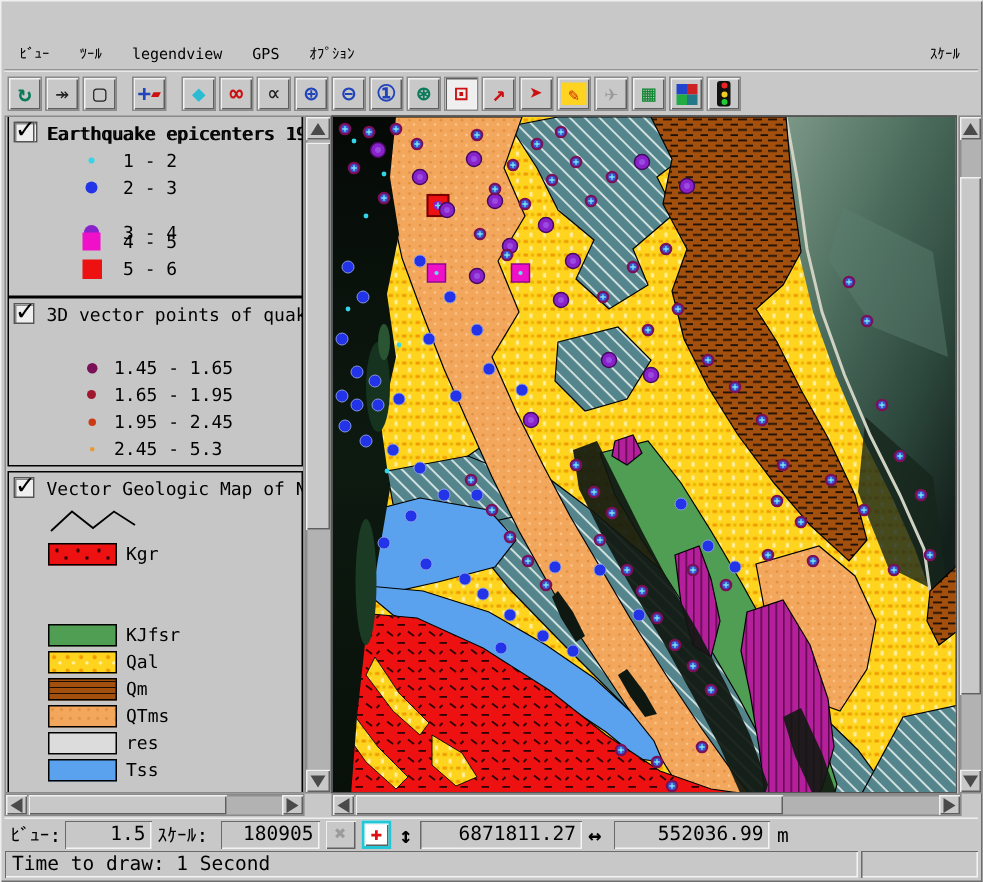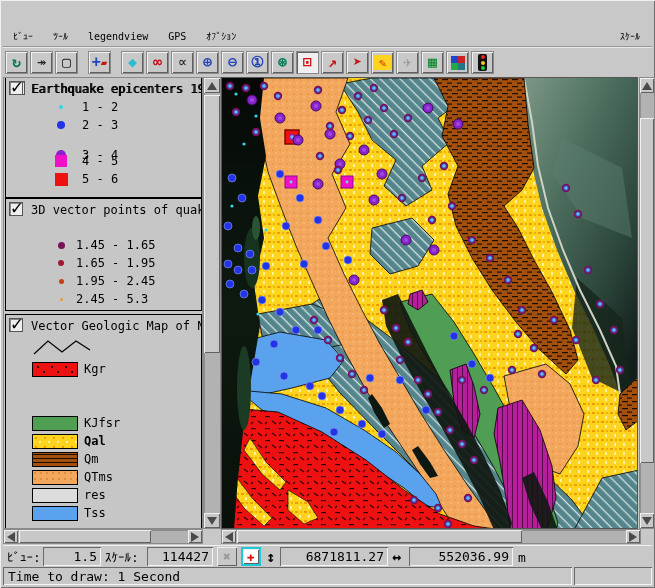--- a/index.html
+++ b/index.html
@@ -271,21 +271,21 @@
       <polyline points="2,18 16,5 30,16 44,5 58,14" style="fill:none;stroke:#000;stroke-width:1.2"></polyline>
     </svg>
     <div class="lrow" style="top:284px;">
         <span class="sw sw-Kgr"></span>
         <span class="sw-lbl">Kgr</span>
       </div>
     <div class="lrow" style="top:338px;">
         <span class="sw sw-KJfsr"></span>
         <span class="sw-lbl">KJfsr</span>
       </div>
-    <div class="lrow" style="top:356px;font-weight:bold;">
+    <div class="lrow" style="top:356px;">
         <span class="sw sw-Qal"></span>
         <span class="sw-lbl">Qal</span>
       </div>
     <div class="lrow" style="top:374px;">
         <span class="sw sw-Qm"></span>
         <span class="sw-lbl">Qm</span>
       </div>
     <div class="lrow" style="top:392px;">
         <span class="sw sw-QTms"></span>
         <span class="sw-lbl">QTms</span>
@@ -877,21 +877,21 @@
       <div class="sb-btn" style="right:0;top:0;width:14px;height:13px;">
           <span class="tri-r"></span>
         </div>
     </div>
   </div>
 
   <div class="statusbar f">
     <span class="slabel" style="left:4px;">ﾋﾞｭｰ:</span>
     <span class="sunk num" style="left:40px;top:1px;width:58px;height:19px;">1.5</span>
     <span class="slabel" style="left:102px;">ｽｹｰﾙ:</span>
-    <span class="sunk num" style="left:144px;top:1px;width:66px;height:19px;">114427</span>
+    <span class="sunk num" style="left:144px;top:1px;width:66px;height:19px;">180905</span>
     <span class="sbtn dis" style="left:214px;">
         <span>✖</span>
       </span>
     <span class="sbtn cross" style="left:238px;">
         <span>✚</span>
       </span>
     <span class="arrglyph" style="left:263px;">↕</span>
     <span class="sunk num" style="left:277px;top:1px;width:108px;height:19px;">6871811.27</span>
     <span class="arrglyph" style="left:389px;">↔</span>
     <span class="sunk num" style="left:406px;top:1px;width:104px;height:19px;">552036.99</span>

